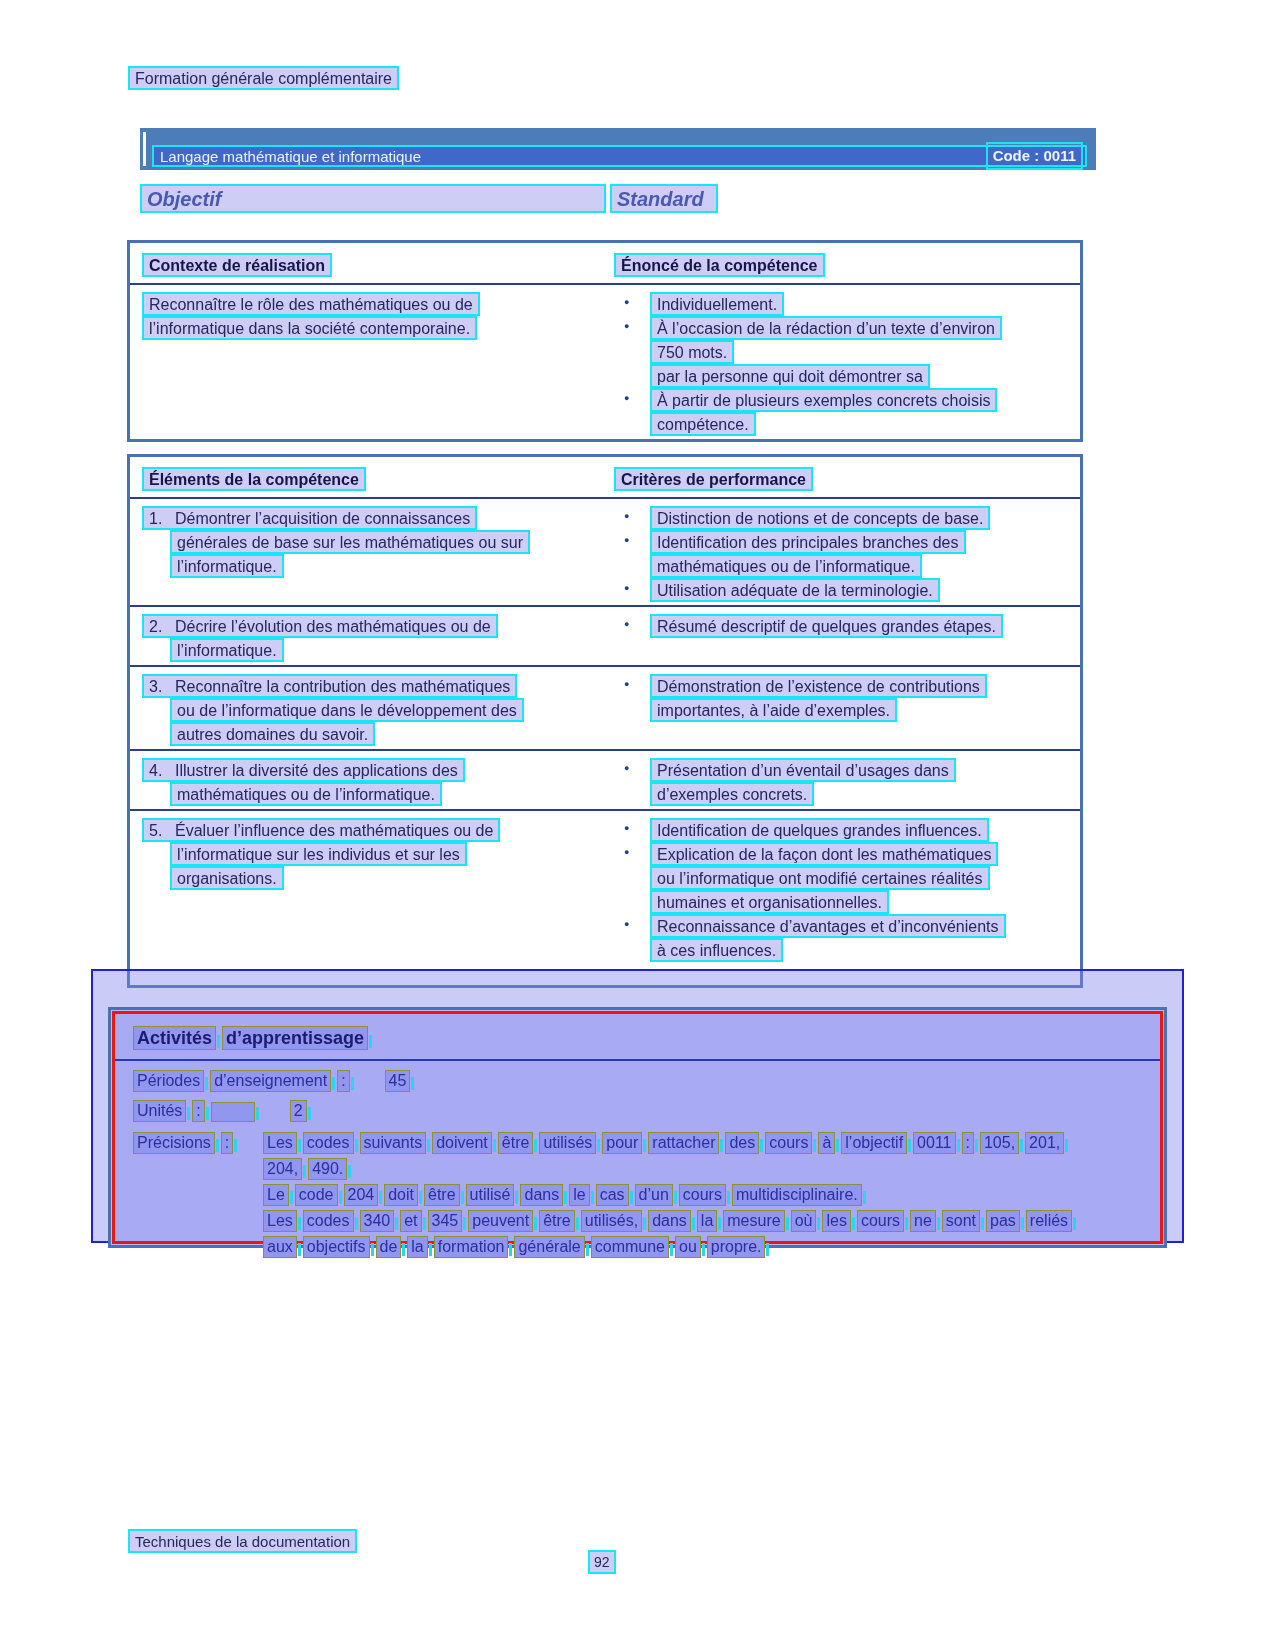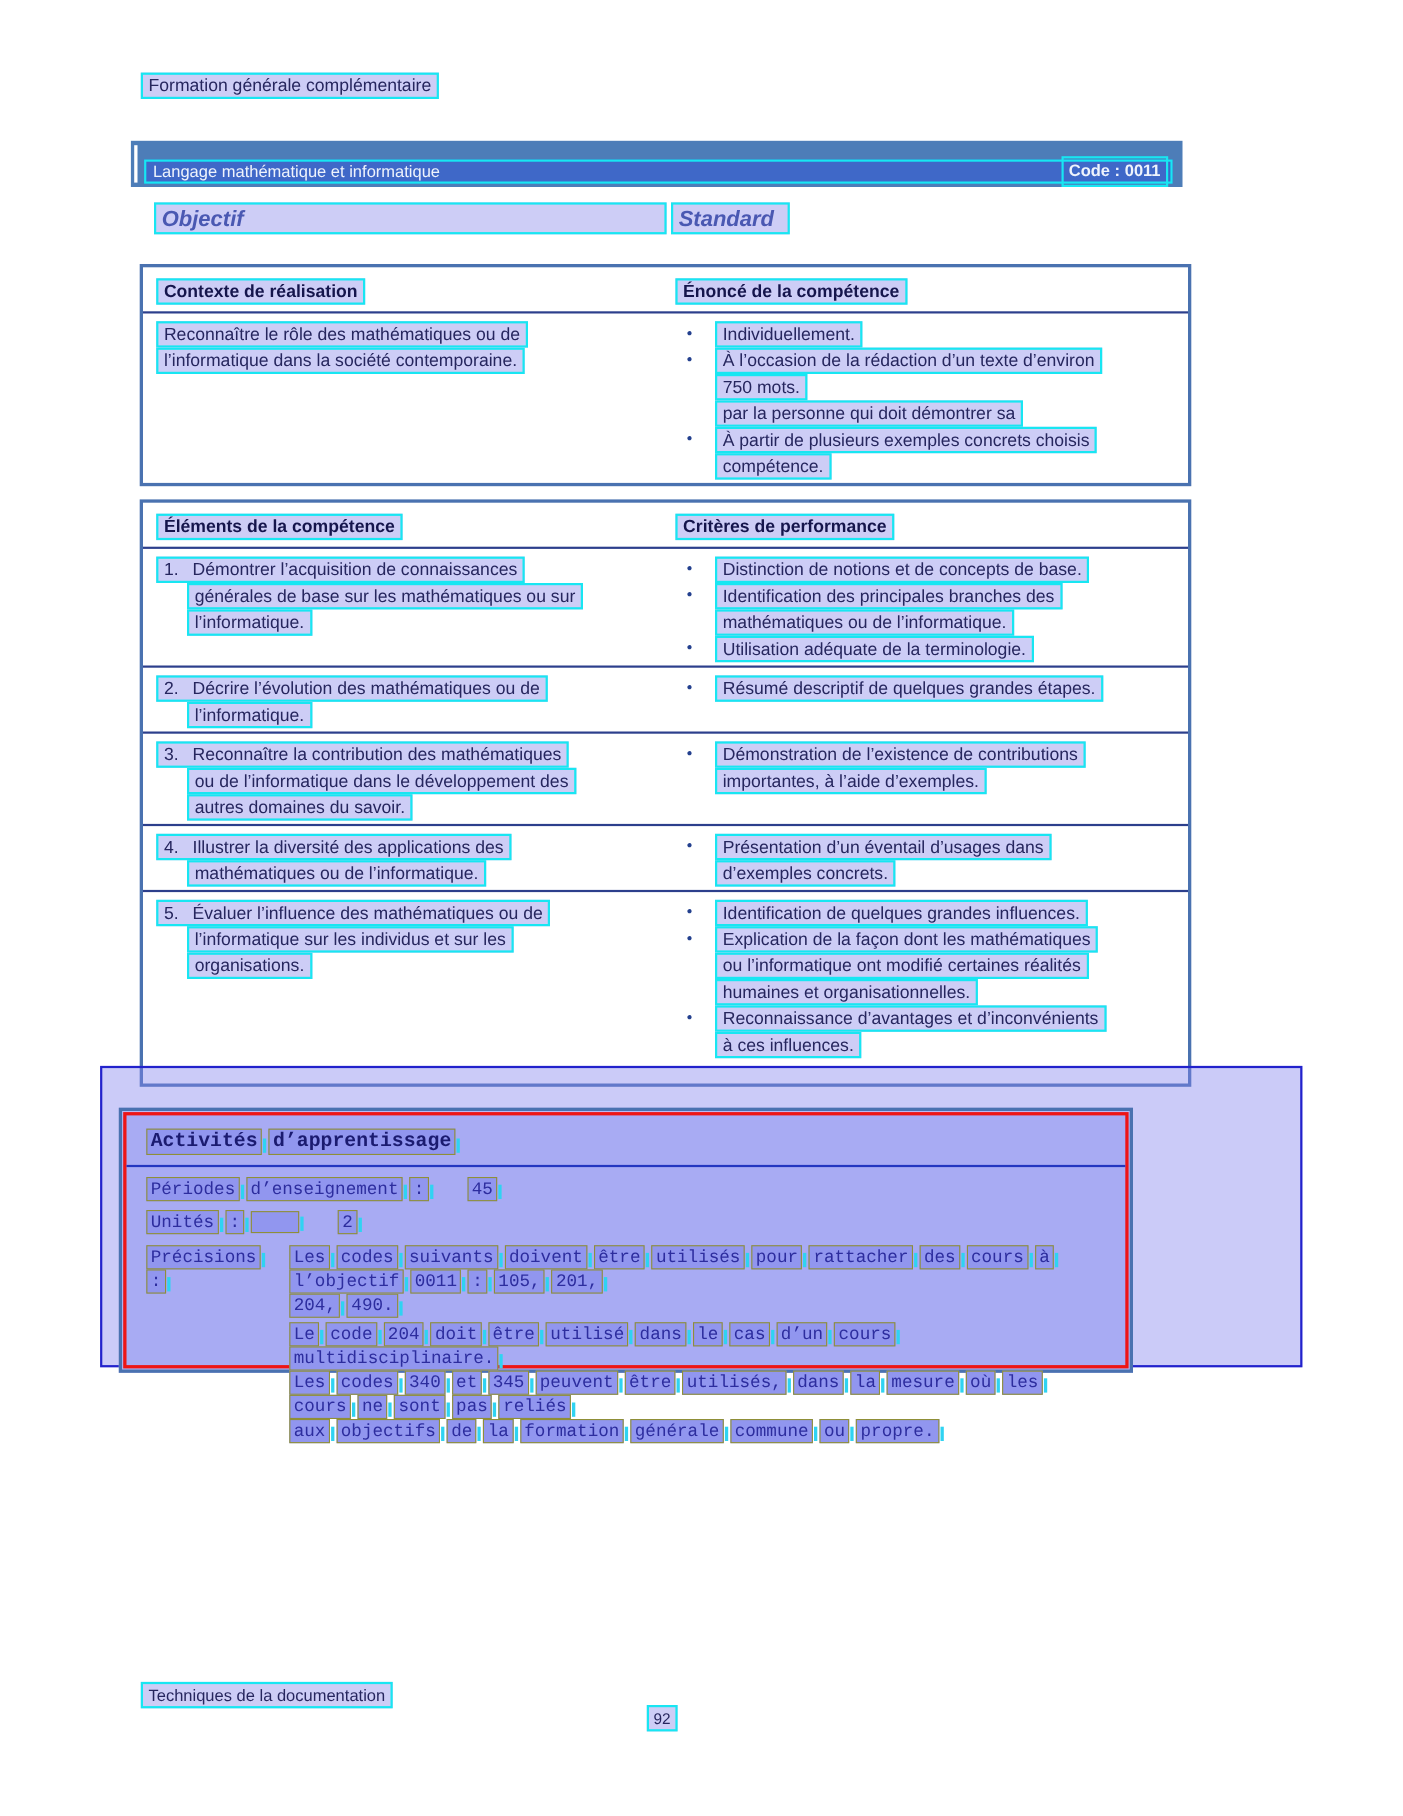--- a/index.html
+++ b/index.html
@@ -14,21 +14,21 @@
   body{width:1275px;height:1651px;position:relative;overflow:hidden;
        font-family:"Liberation Sans", sans-serif;color:var(--ink);font-size:16px;}
 
   .hl{display:inline-block;background:var(--hl-fill);border:2px solid var(--hl-border);
       padding:1px 5px 0;line-height:19px;white-space:nowrap;}
   .th{font-weight:bold;color:var(--head-ink);}
   .note{position:absolute;left:128px;top:66px;}
   .footer-left{position:absolute;left:128px;top:1529px;font-size:15px;}
   .page-num{position:absolute;left:588px;top:1550px;font-size:14px;padding:1px 4px 0;}
 
-  .banner{position:absolute;left:119px;top:128px;width:956px;height:42px;background:var(--banner-bg);}
+  .banner{position:absolute;left:140px;top:128px;width:956px;height:42px;background:var(--banner-bg);}
   .banner::before{content:"";position:absolute;left:3px;top:4px;bottom:4px;width:3px;background:#fff;}
   .banner-inner{position:absolute;left:12px;right:9px;top:17px;height:22px;background:var(--banner-inner);
       border:2px solid var(--hl-border);color:var(--banner-text);display:flex;align-items:center;
       justify-content:space-between;font-size:15px;padding:0 2px 0 6px;}
   .code{border:2px solid var(--hl-border);padding:4px 5px;line-height:16px;font-weight:bold;}
 
   .headings{position:absolute;left:140px;top:184px;display:flex;gap:4px;}
   .it{font-style:italic;font-weight:bold;font-size:20px;color:var(--heading-ink);line-height:24px;}
   .obj{width:466px;}
   .std{width:108px;}
@@ -42,22 +42,22 @@
   .trow + .trow{border-top:2px solid var(--rule);}
   .trow .cell:first-child{padding-left:6px;}
   .line{height:24px;white-space:nowrap;}
   .line.indent{padding-left:28px;}
   .num{display:inline-block;width:26px;}
   .dot{display:inline-block;width:36px;padding-left:10px;font-size:9px;line-height:21px;
        vertical-align:top;color:var(--bullet);}
 
   #overlay{position:absolute;left:91px;top:969px;width:1093px;height:274px;
        background:var(--overlay-fill);border:2px solid var(--overlay-border);z-index:5;}
-  #activities{position:absolute;left:108px;top:1007px;width:922px;height:241px;
-       border:3px solid var(--table-border);background:#b8baf5;z-index:6;font-family:Liberation Mono, monospace;}
+  #activities{position:absolute;left:108px;top:1007px;width:1059px;height:241px;
+       border:3px solid var(--table-border);background:#b8baf5;z-index:6;}
   .red-box{position:absolute;inset:1px;border:3px solid var(--red);background:var(--act-bg);
        padding:12px 18px 0;color:var(--act-ink);}
   .w{display:inline-block;position:relative;background:var(--word-fill);
      border:1px solid var(--word-border);padding:0 3px;margin:0 6px 0 0;line-height:20px;}
   .w::after{content:"";position:absolute;right:-5px;bottom:1px;width:3px;height:13px;background:var(--tick);}
   .w.blank{width:44px;height:20px;vertical-align:middle;}
   .w.val{margin-left:29px;text-align:center;}
   .act-title{font-size:18px;font-weight:bold;color:var(--act-title-ink);}
   .act-title .w{line-height:22px;}
   .act-sep{border-top:2px solid #2336c0;margin:9px -18px 9px;}

